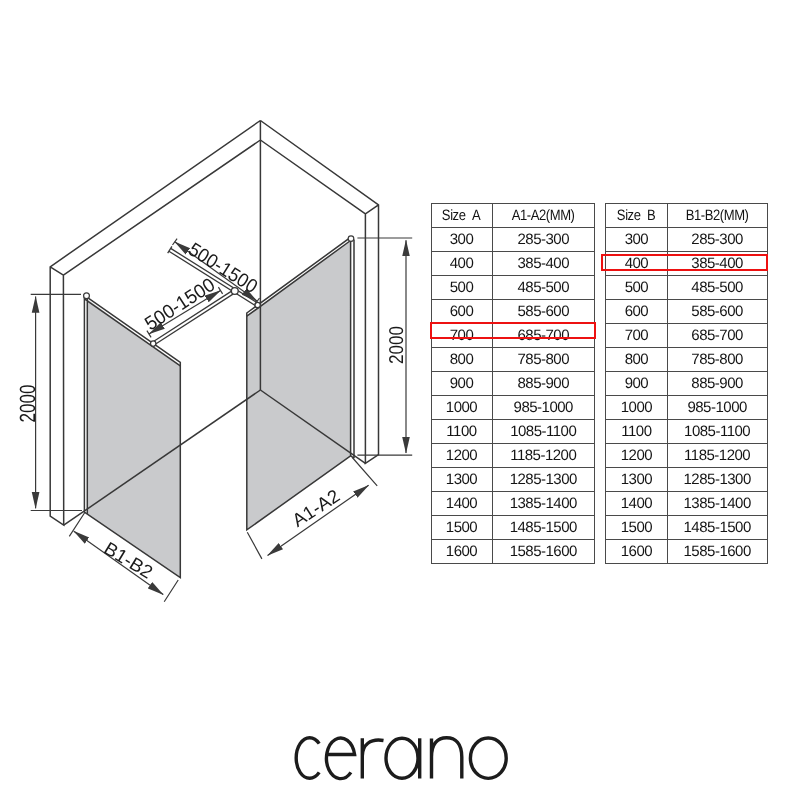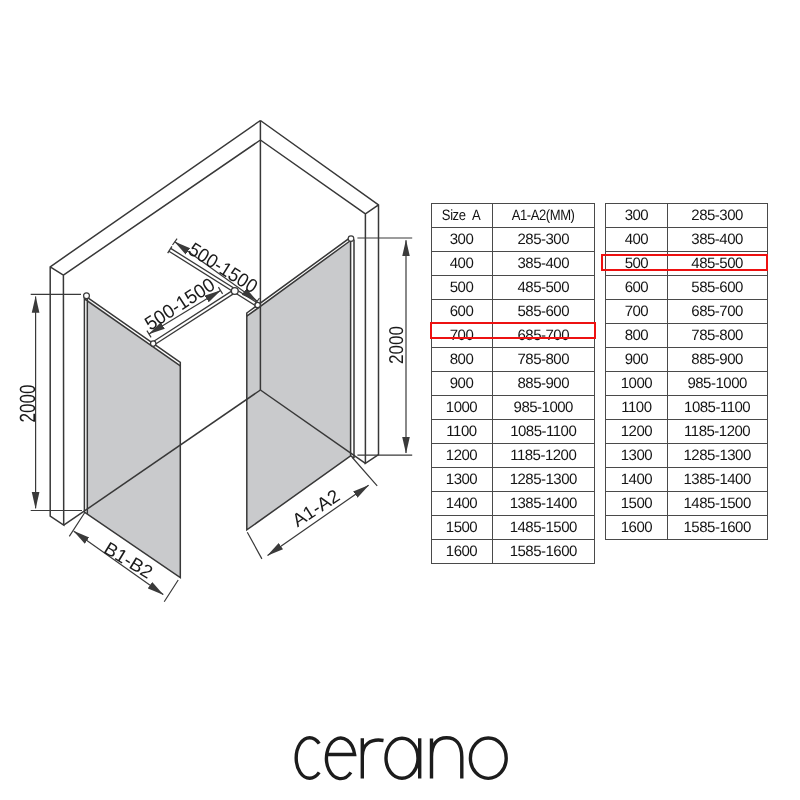--- a/index.html
+++ b/index.html
@@ -175,20 +175,24 @@
         </tr>
 </tbody>
     </table>
 
 <table style="position:absolute;left:605.2px;top:202.5px;width:162.4px;">
   <colgroup>
         <col style="width:61.5px">
         <col>
       </colgroup>
   <tbody>
+        <tr style="height:17.5px">
+          <td><span class="hc">Size&nbsp;&nbsp;B</span></td>
+          <td><span class="hc">B1-B2(MM)</span></td>
+        </tr>
   <tr style="height:17px">
           <td>300</td>
           <td>285-300</td>
         </tr>
   <tr style="height:17px">
           <td>400</td>
           <td>385-400</td>
         </tr>
   <tr style="height:17px">
           <td>500</td>

